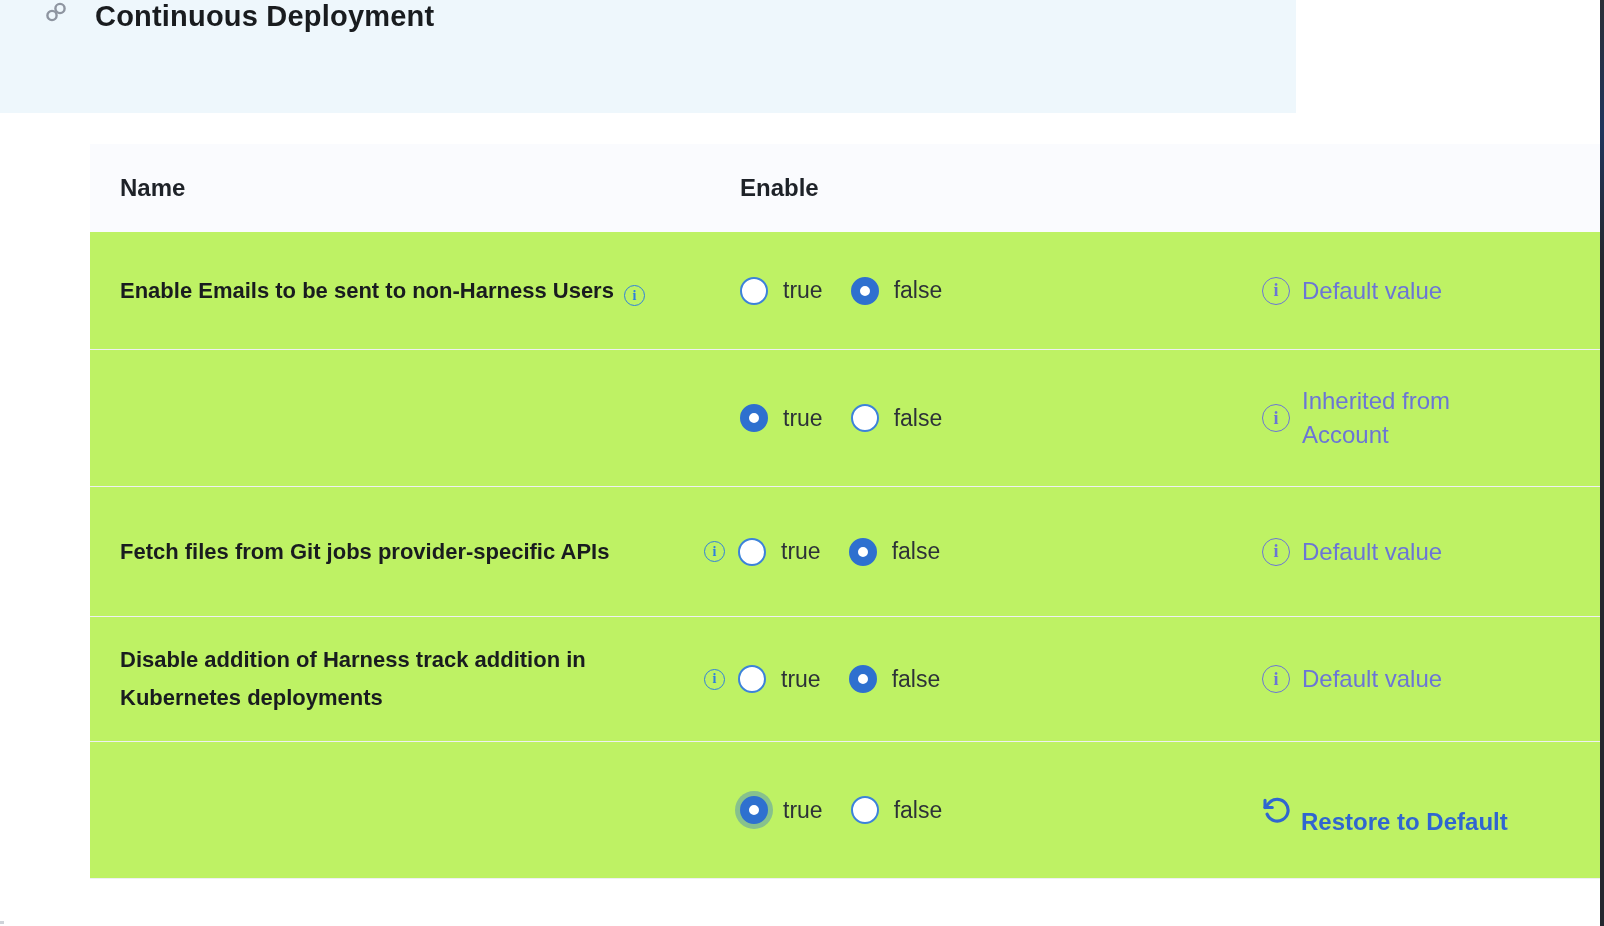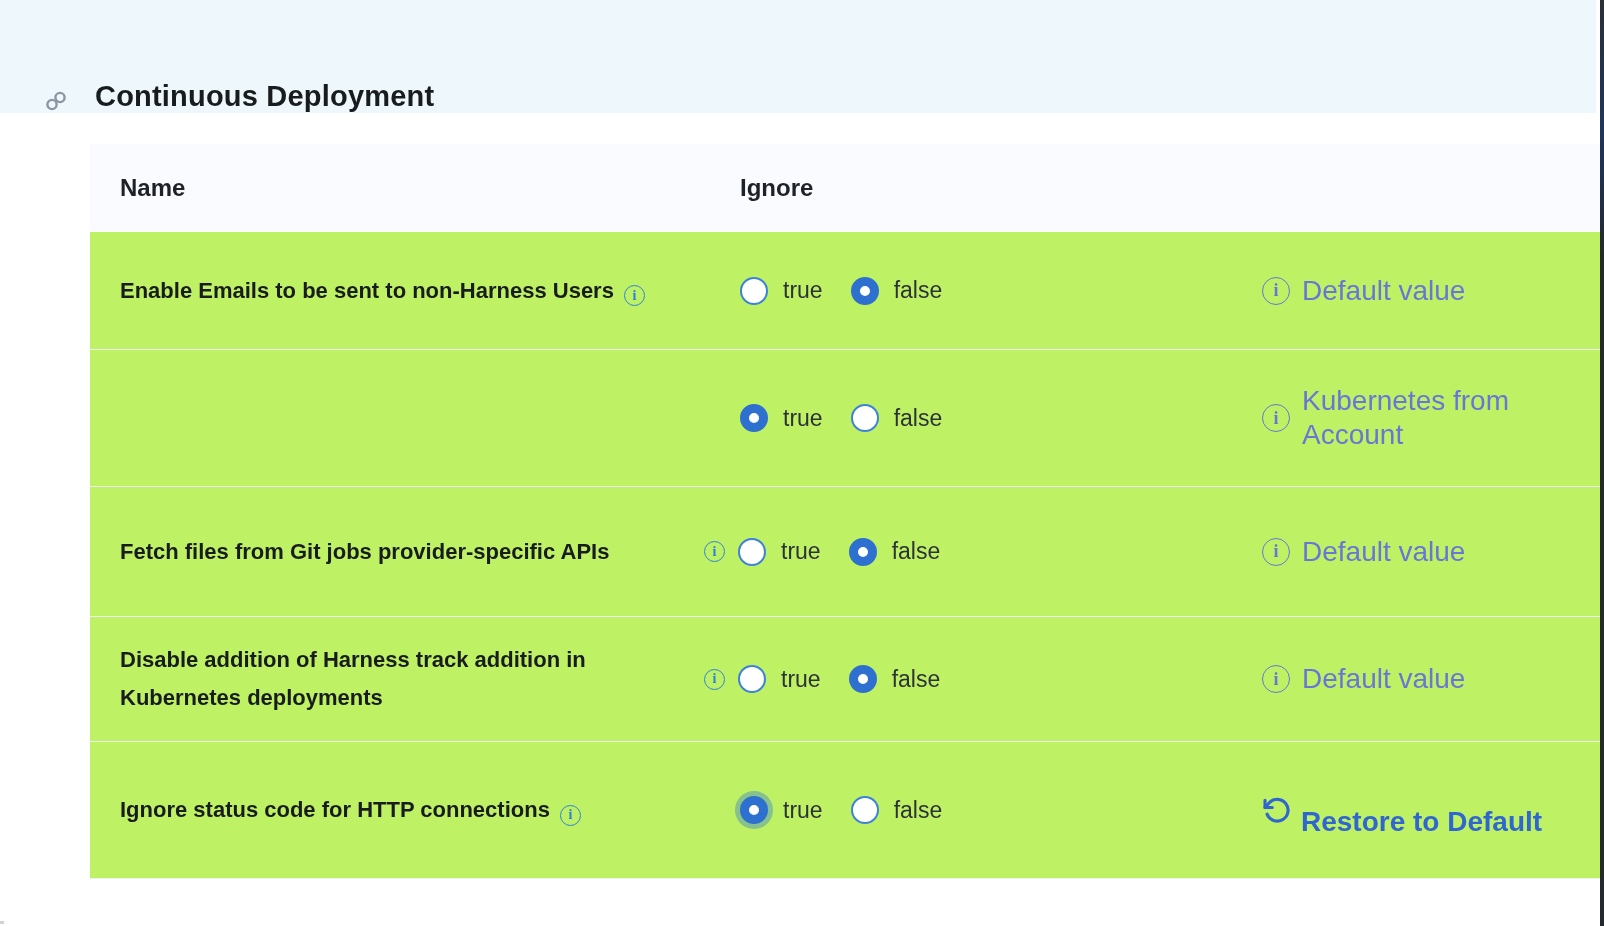--- a/index.html
+++ b/index.html
@@ -17,22 +17,22 @@
   *{margin:0;padding:0;box-sizing:border-box;}
   html,body{width:1604px;height:926px;background:#ffffff;overflow:hidden;
     font-family:"Liberation Sans", sans-serif;}
   .page{position:relative;width:1604px;height:926px;background:#fff;}
 
   
   .edge-strip{position:absolute;right:0;top:0;width:4px;height:100%;
     background:linear-gradient(#2b2f36 0%,#20355c 14%,#24282f 28%,#24282f 100%);}
 
   
-  .section-header{position:absolute;left:0;top:0;width:1596px;height:113px;
-    background:var(--header-bg);display:flex;align-items:flex-end;}
+  .section-header{position:absolute;left:0;top:0;width:1296px;height:113px;
+    background:var(--header-bg);display:flex;align-items:flex-start;}
   .link-icon{margin-left:44px;width:24px;height:24px;color:#8e95a0;flex:0 0 auto;}
   .section-title{margin-left:27px;font-size:29px;font-weight:700;color:var(--text);letter-spacing:.2px;}
 
   
   .settings-table{position:absolute;left:90px;top:144px;width:1510px;}
   .thead{height:88px;background:var(--table-header-bg);position:relative;}
   .th{position:absolute;top:50%;transform:translateY(-50%);font-size:24px;font-weight:700;color:#1e2228;}
   .th-name{left:30px;}
   .th-value{left:650px;}
 
@@ -61,21 +61,21 @@
   .radio.focused{box-shadow:0 0 0 5px rgba(46,112,207,.38);}
   .radio-label{margin-left:15px;font-size:23px;color:var(--label-gray);font-weight:400;text-align:center;}
 
   .status-group{position:absolute;left:1172px;top:50%;transform:translateY(-50%);
     display:flex;align-items:center;}
   .status-group.kind-info{color:var(--status-indigo);}
   .status-group.kind-restore{color:var(--restore-blue);}
   .sinfo{display:inline-flex;align-items:center;justify-content:center;flex:0 0 auto;
     width:28px;height:28px;border:1.8px solid currentColor;border-radius:50%;
     font-size:18px;font-weight:600;font-family:"Liberation Serif", serif;}
-  .status-text{margin-left:12px;font-size:28px;font-weight:400;max-width:210px;line-height:34px;}
+  .status-text{margin-left:12px;font-size:24px;font-weight:400;max-width:210px;line-height:34px;}
   .kind-restore .status-text{font-weight:700;max-width:none;white-space:nowrap;margin-left:10px;margin-top:24px;}
   .restore-icon{width:29px;height:29px;flex:0 0 auto;color:var(--restore-blue);}
 
   
   .corner-mark{position:absolute;left:0;bottom:2px;width:4px;height:3px;background:#cfd3d9;}
 </style>
 </head>
 <body>
 
 <div class="page">
@@ -85,21 +85,21 @@
       <circle cx="8" cy="15.5" r="4.6"></circle>
       <circle cx="16" cy="8.5" r="4.6"></circle>
     </svg>
     <div class="section-title">Continuous Deployment</div>
   </div>
 
   <div class="settings-table">
 
     <div class="thead">
       <span class="th th-name">Name</span>
-      <span class="th th-value">Ignore</span>
+      <span class="th th-value">Enable</span>
     </div>
 
     <div class="row r1">
       <div class="cell-name">
         <span class="nowrap"><span>Enable Emails to be sent to non-Harness Users</span><span class="iinfo">i</span></span>
       </div>
       <div class="value-group">
         <span class="radio-option">
           <span class="radio"></span>
           <span class="radio-label">true</span>
@@ -121,21 +121,21 @@
           <span class="radio checked"></span>
           <span class="radio-label">true</span>
         </span>
         <span class="radio-option">
           <span class="radio"></span>
           <span class="radio-label">false</span>
         </span>
       </div>
       <div class="status-group kind-info">
         <span class="sinfo">i</span>
-        <span class="status-text">Kubernetes from Account</span>
+        <span class="status-text">Inherited from Account</span>
       </div>
     </div>
 
     <div class="row r3">
       <div class="cell-name">
         <span>Fetch files from Git jobs provider-specific APIs</span>
       </div>
       <div class="value-group with-info">
         <span class="iinfo">i</span>
         <span class="radio-option">
@@ -168,23 +168,20 @@
           <span class="radio-label">false</span>
         </span>
       </div>
       <div class="status-group kind-info">
         <span class="sinfo">i</span>
         <span class="status-text">Default value</span>
       </div>
     </div>
 
     <div class="row r5">
-      <div class="cell-name">
-        <span class="nowrap"><span>Ignore status code for HTTP connections</span><span class="iinfo">i</span></span>
-      </div>
       <div class="value-group">
         <span class="radio-option">
           <span class="radio checked focused"></span>
           <span class="radio-label">true</span>
         </span>
         <span class="radio-option">
           <span class="radio"></span>
           <span class="radio-label">false</span>
         </span>
       </div>

